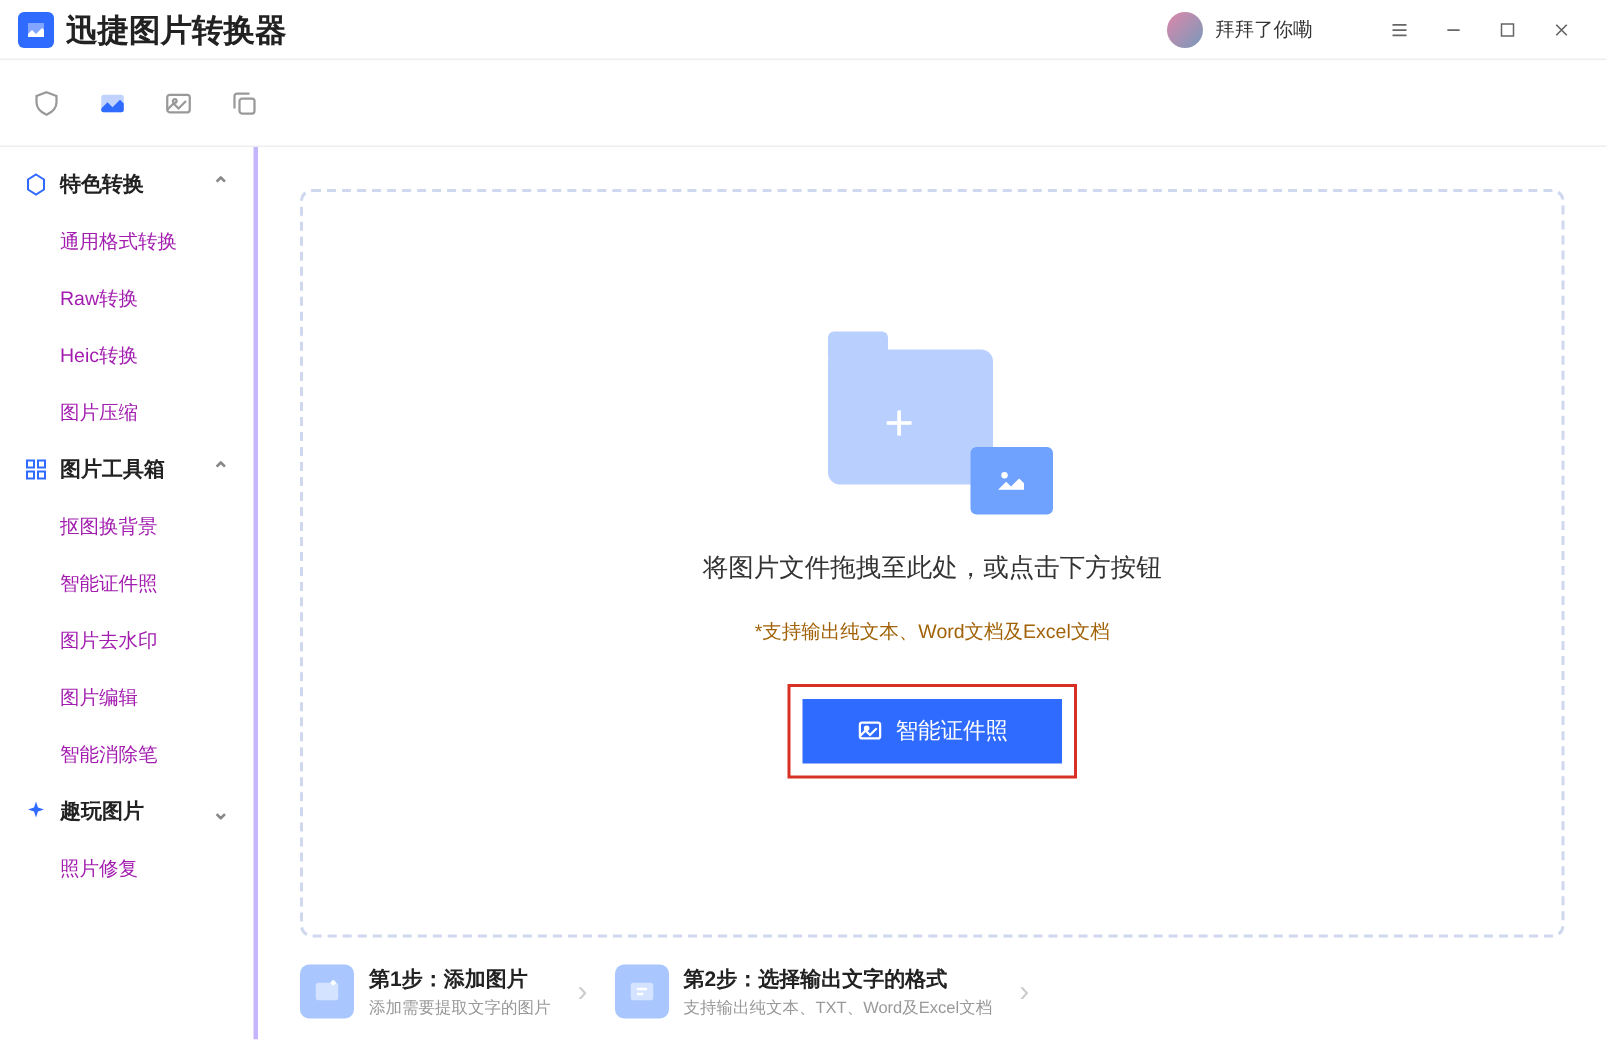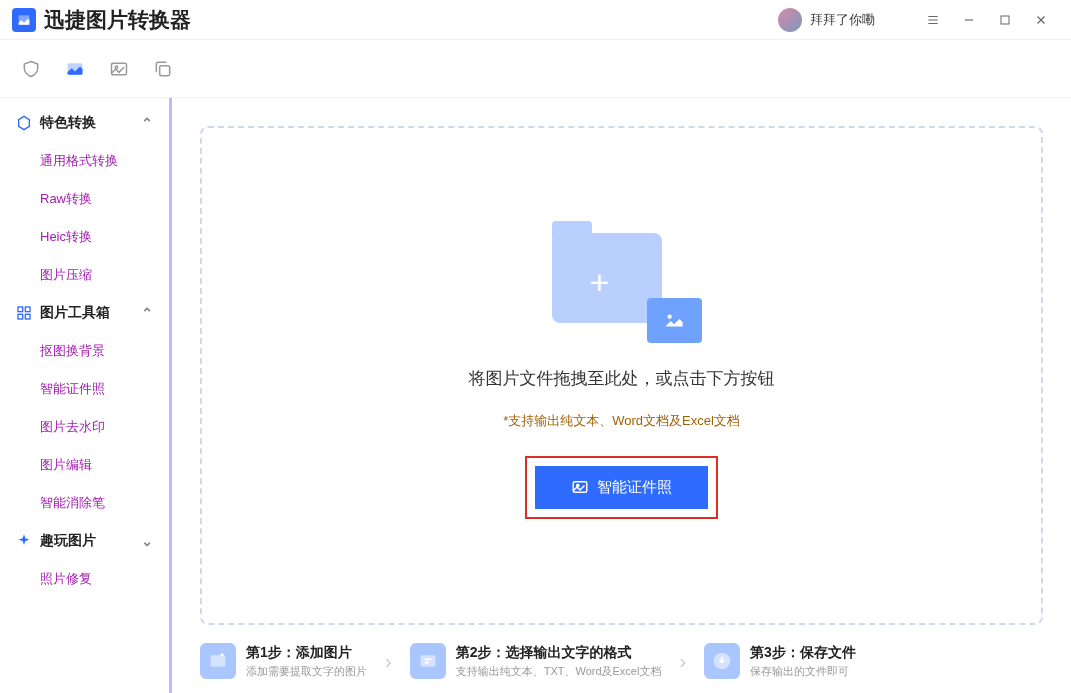--- a/index.html
+++ b/index.html
@@ -208,27 +208,15 @@
               <rect x="3" y="5" width="18" height="14" rx="2" opacity=".5"></rect>
               <path d="M8 10h8M8 14h5" stroke="#fff" stroke-width="2"></path>
             </svg>
           </div>
         <div class="txt">
           <div class="t">第2步：选择输出文字的格式</div>
           <div class="s">支持输出纯文本、TXT、Word及Excel文档</div>
         </div>
       </div>
       <div class="steparrow">›</div>
-      <div class="step">
-        <div class="stepicon">
-            <svg width="20" height="20" viewBox="0 0 24 24" fill="none" stroke="#fff" stroke-width="2">
-              <circle cx="12" cy="12" r="9" opacity=".5" fill="#fff"></circle>
-              <path d="M12 7v7M9 11l3 3 3-3"></path>
-            </svg>
-          </div>
-        <div class="txt">
-          <div class="t">第3步：保存文件</div>
-          <div class="s">保存输出的文件即可</div>
-        </div>
-      </div>
     </div>
   </div>
 </div>
 
 </body></html>

